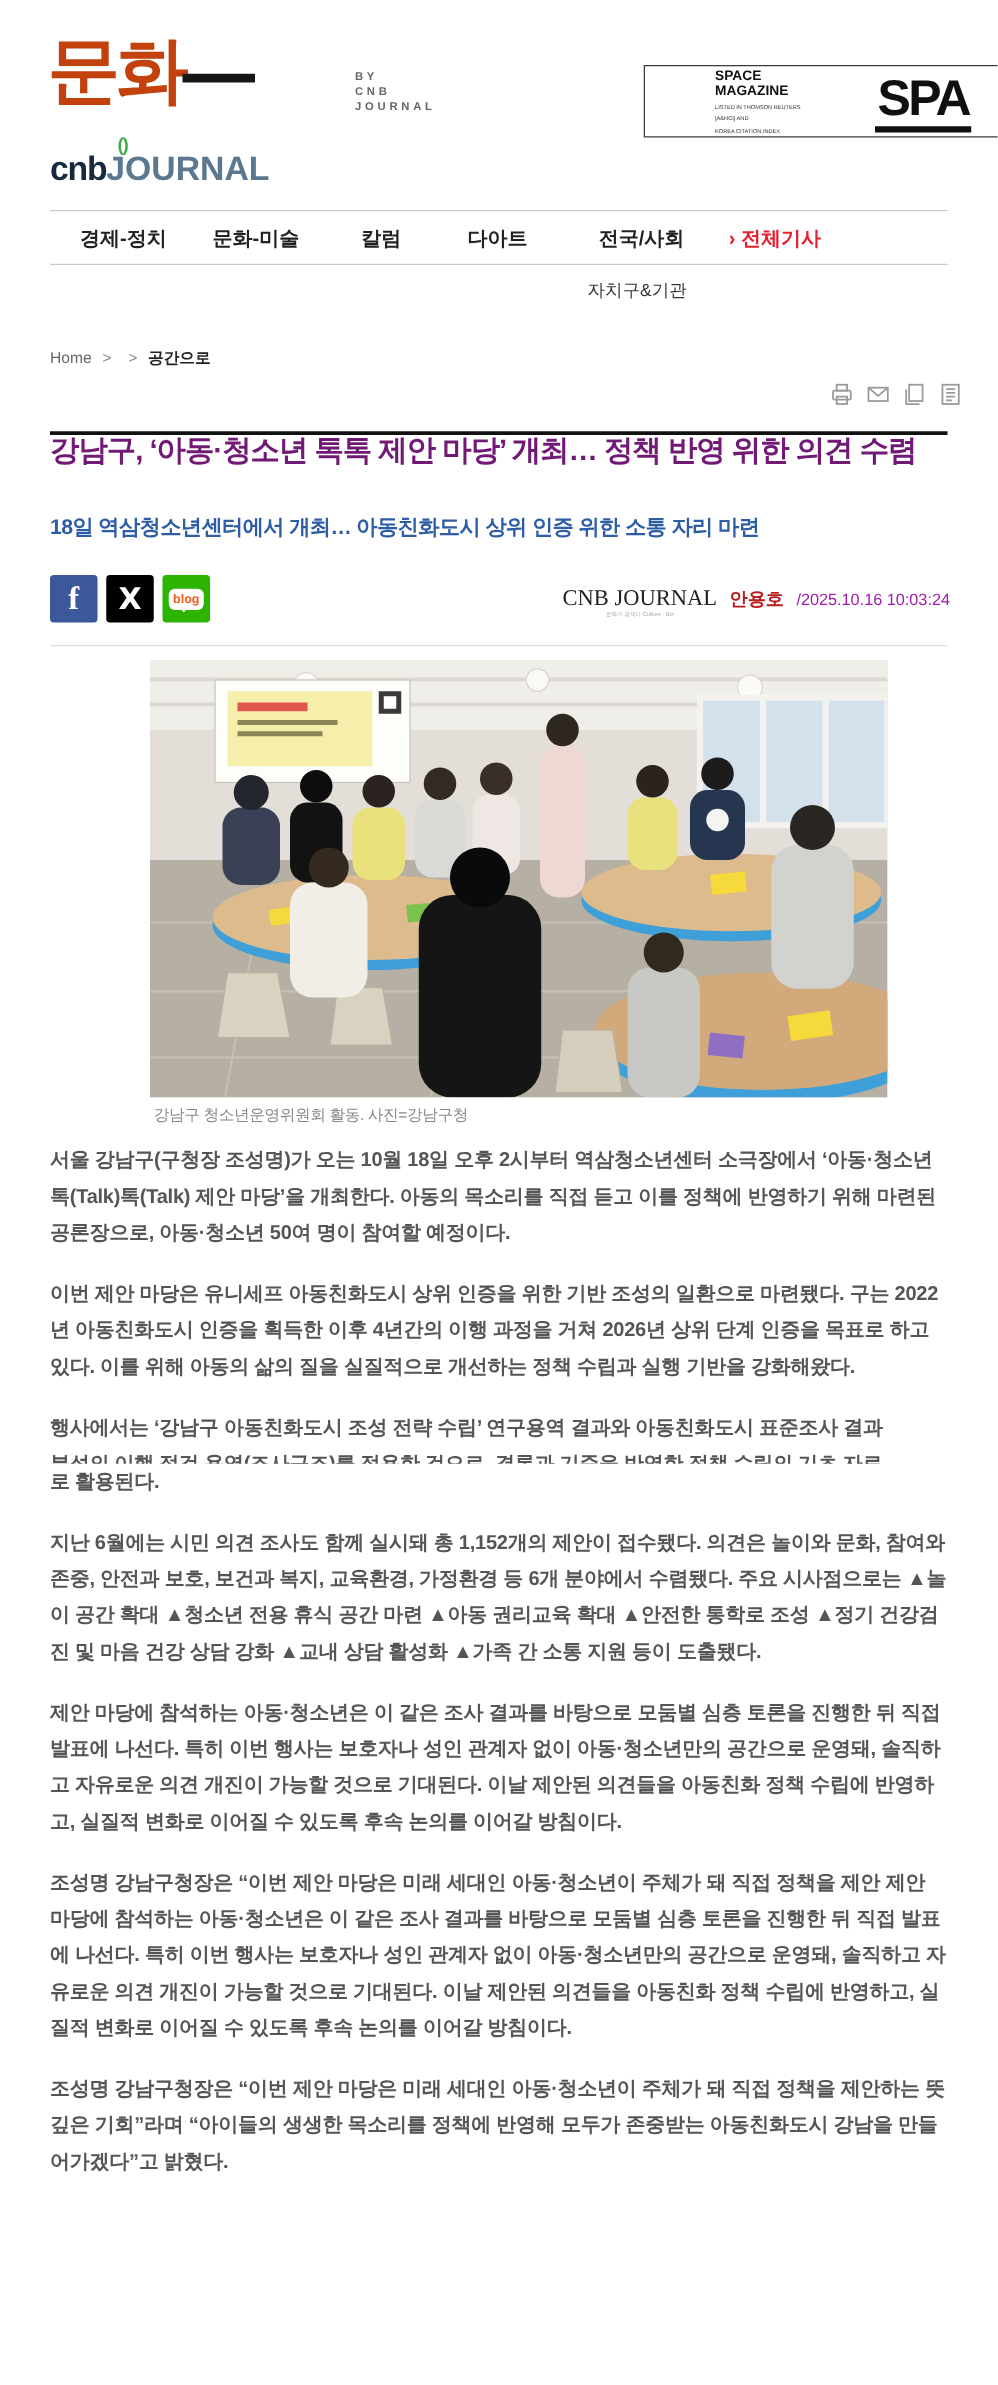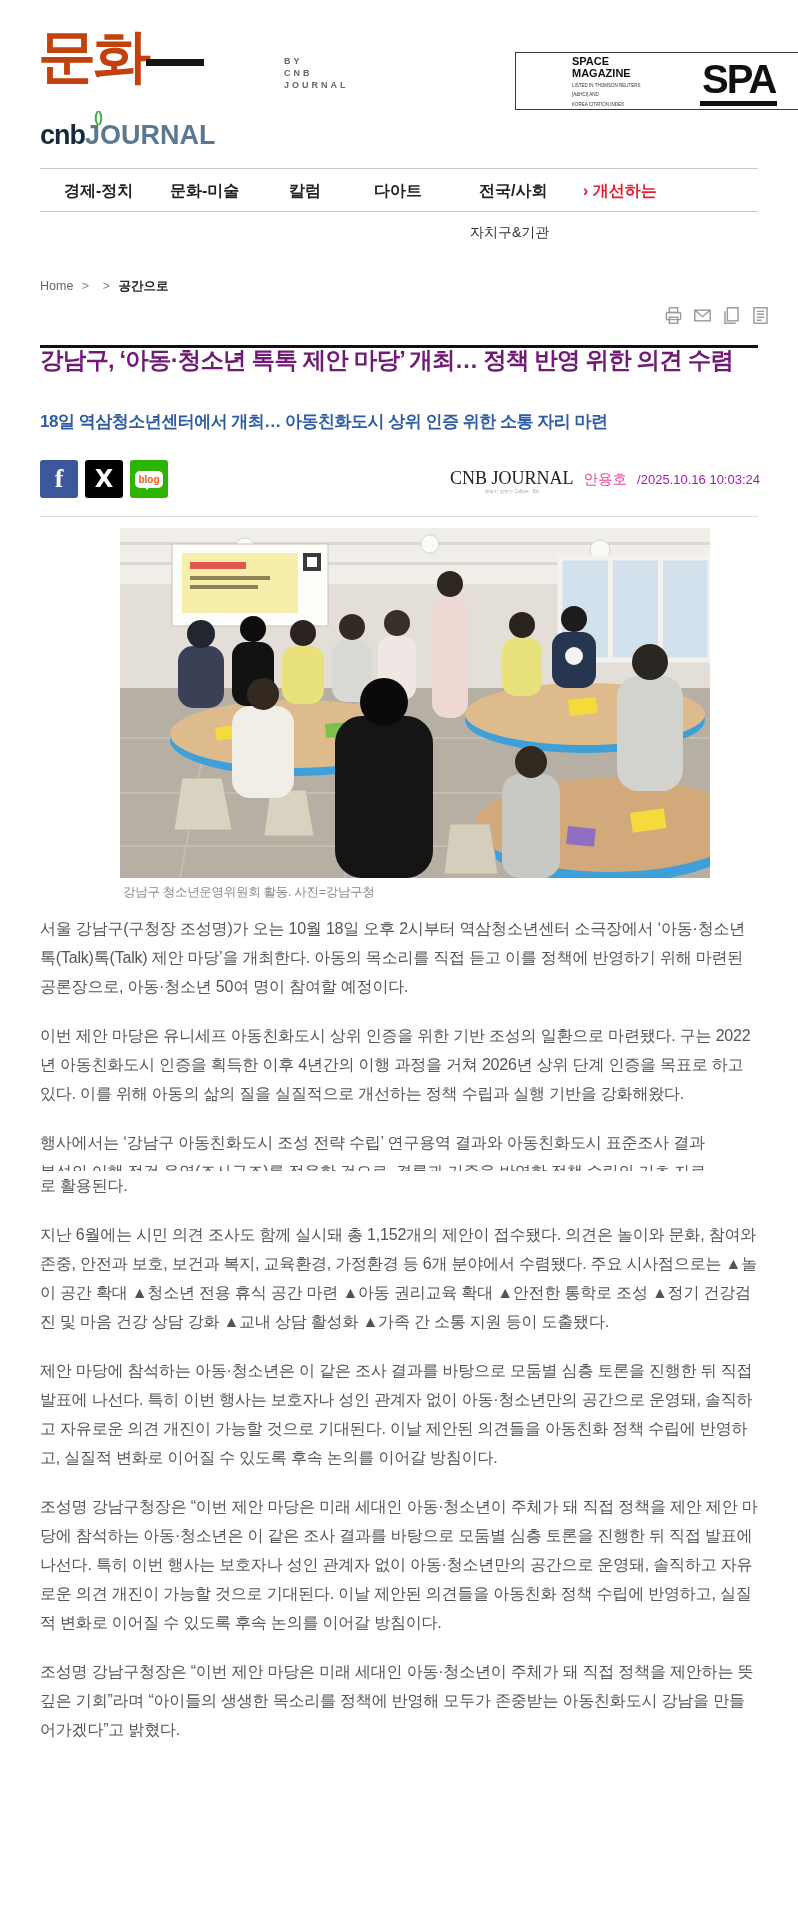--- a/index.html
+++ b/index.html
@@ -63,32 +63,32 @@
   .sbtn.fb { background:#3a589b; color:#fff; font-family:"Liberation Serif",serif; font-weight:bold; font-size:26px; }
   .sbtn.xx { background:#000; color:#fff; font-weight:900; font-size:24px; font-family:"DejaVu Sans",sans-serif; }
   .sbtn.bg { background:#2db400; }
   .sbtn.bg .bubble { background:#fff; border-radius:5px; width:28px; height:17px; font-size:10px; font-weight:bold;
                      color:#f55a1e; display:flex; align-items:center; justify-content:center; position:relative; }
   .sbtn.bg .bubble:after { content:""; position:absolute; left:9px; bottom:-5px; border:3px solid transparent; border-top:4px solid #fff; }
   .byline { right:38px; top:468px; display:flex; align-items:center; gap:10px; }
   .byline .agency { text-align:center; }
   .byline .agency .nm { font-family:"Liberation Serif","DejaVu Serif",serif; font-size:18px; color:#222; letter-spacing:0; }
   .byline .agency .tg { font-size:4.5px; color:#aaa; }
-  .byline .rep { font-size:14.5px; font-weight:normal; color:#ec4899; padding-bottom:3px; }
+  .byline .rep { font-size:14.5px; font-weight:bold; color:#b91c1c; padding-bottom:3px; }
   .byline .dt { font-size:13px; color:#a21caf; padding-bottom:3px; }
 
   .hr-gray { left:40px; top:516px; width:718px; height:1px; background:#ddd; }
 
   
   .photo { left:120px; top:528px; width:590px; height:350px; overflow:hidden; background:#e6e2db; }
   .caption { left:123px; top:884px; font-size:12.5px; color:#888; letter-spacing:-0.3px; }
 
   
   .bodytext { left:40px; top:914px; width:718px; font-size:16px; line-height:29px; color:#555; letter-spacing:-0.2px; }
-  .bodytext p { margin-bottom:20px; }
+  .bodytext p { margin-bottom:20px;font-weight:bold; }
   .clipline { height:14px; overflow:hidden; color:#555; }
   .sign { margin-top:8px; color:#444; }
 </style>
 </head>
 <body>
 
 <div class="abs masthead">
   <span class="mh-txt">문화</span>
   <span class="mh-bar"></span>
 </div>
@@ -113,21 +113,21 @@
   <span class="paren">()</span>
   <span class="c1">cnb</span><span class="c2">JOURNAL</span>
 </div>
 
 <div class="abs navbar">
   <span style="left:24px">경제-정치</span>
   <span style="left:130px">문화-미술</span>
   <span style="left:249px">칼럼</span>
   <span style="left:334px">다아트</span>
   <span style="left:439px">전국/사회</span>
-  <span style="left:543px" class="nav-all"><i class="nav-chevron" style="font-style:normal">›</i> <b>개선하는</b></span>
+  <span style="left:543px" class="nav-all"><i class="nav-chevron" style="font-style:normal">›</i> <b>전체기사</b></span>
 </div>
 <div class="abs subnav">자치구&amp;기관</div>
 
 <div class="abs crumb">
   <span class="home">Home</span>
   <span class="sep">&gt;</span>
   <span class="sep">&gt;</span>
   <span class="cur">공간으로</span>
 </div>
 

